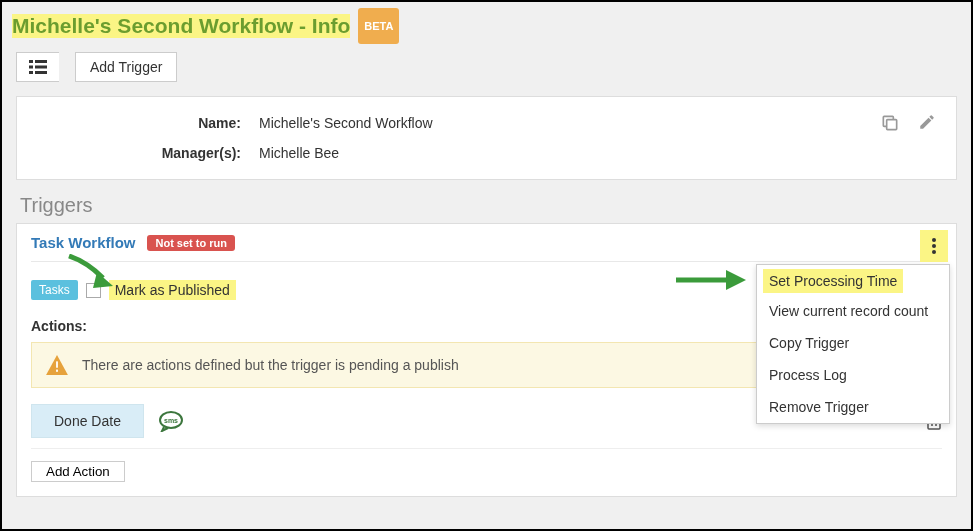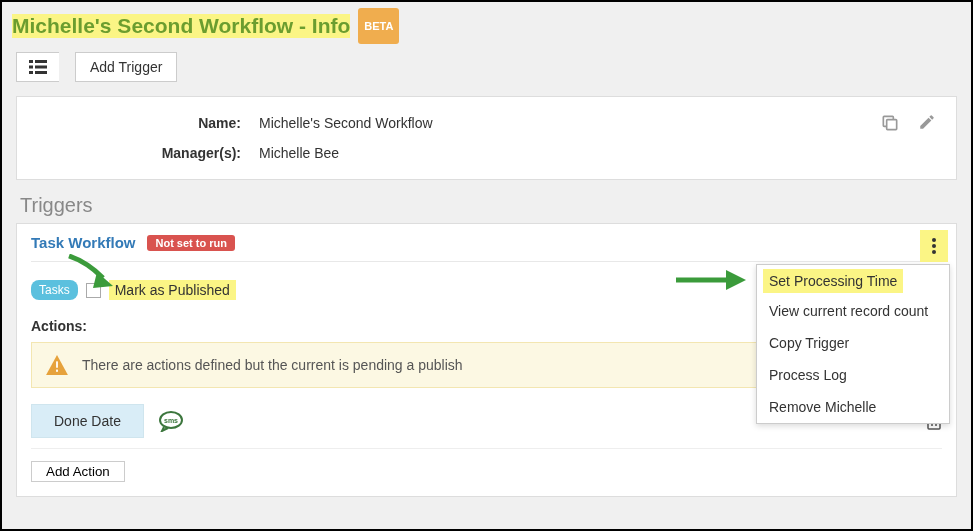--- a/index.html
+++ b/index.html
@@ -132,21 +132,21 @@
     align-items: center;
     gap: 8px;
     padding: 18px 0 6px 0;
     position: relative;
   }
   .tasks-badge {
     background: #5bc0de;
     color: #fff;
     font-size: 12px;
     padding: 3px 8px;
-    border-radius: 8px;
+    border-radius: 2px;
   }
   .chk {
     width: 15px;
     height: 15px;
     border: 1px solid #aaa;
     background: #fff;
     cursor: pointer;
   }
   .mark-pub {
     background: #fbf585;
@@ -292,42 +292,42 @@
   <svg class="green-arrow-right" width="70" height="24" viewBox="0 0 70 24">
       <line x1="0" y1="12" x2="52" y2="12" stroke="#3b9b3b" stroke-width="5"></line>
       <polygon points="50,2 70,12 50,22" fill="#3b9b3b"></polygon>
     </svg>
 
   <div class="dropdown">
     <div><span class="item hl">Set Processing Time</span></div>
     <div class="item">View current record count</div>
     <div class="item">Copy Trigger</div>
     <div class="item">Process Log</div>
-    <div class="item">Remove Michelle</div>
+    <div class="item">Remove Trigger</div>
   </div>
 
   <div class="trigger-subrow">
     <svg class="green-arrow-left" width="50" height="38" viewBox="0 0 50 38">
         <path d="M2 2 Q 20 8 36 24" stroke="#3b9b3b" stroke-width="5" fill="none"></path>
         <polygon points="30,18 46,32 26,34" fill="#3b9b3b"></polygon>
       </svg>
     <span class="tasks-badge">Tasks</span>
     <span class="chk"></span>
     <span class="mark-pub">Mark as Published</span>
   </div>
 
   <div class="actions-label">Actions:</div>
 
   <div class="warning-banner">
     <svg class="warn-icon" width="22" height="20" viewBox="0 0 24 22">
         <path fill="#e6a23c" d="M12 0 L24 22 H0 Z"></path>
         <rect x="11" y="7" width="2" height="7" fill="#fff"></rect>
         <rect x="11" y="16" width="2" height="2.5" fill="#fff"></rect>
       </svg>
-    <span>There are actions defined but the current is pending a publish</span>
+    <span>There are actions defined but the trigger is pending a publish</span>
   </div>
 
   <div class="action-row">
     <span class="done-date">Done Date</span>
     <svg class="sms-icon" width="26" height="22" viewBox="0 0 26 22">
         <ellipse cx="13" cy="10" rx="11" ry="8" fill="none" stroke="#3c763d" stroke-width="2"></ellipse>
         <path d="M6 17 L4 21 L10 18" fill="none" stroke="#3c763d" stroke-width="2"></path>
         <text x="13" y="13" font-size="7" text-anchor="middle" fill="#3c763d" font-weight="bold">sms</text>
       </svg>
     <svg class="trash" width="16" height="18" viewBox="0 0 16 18">

